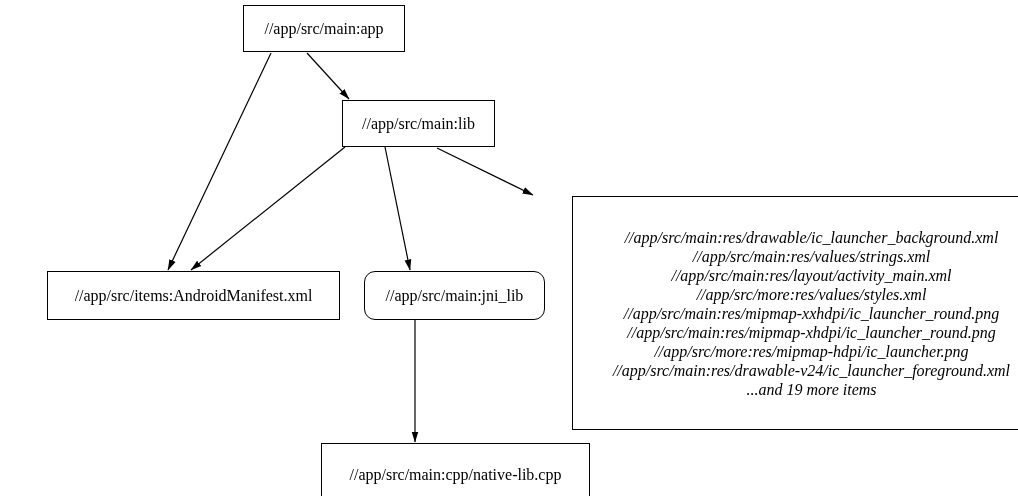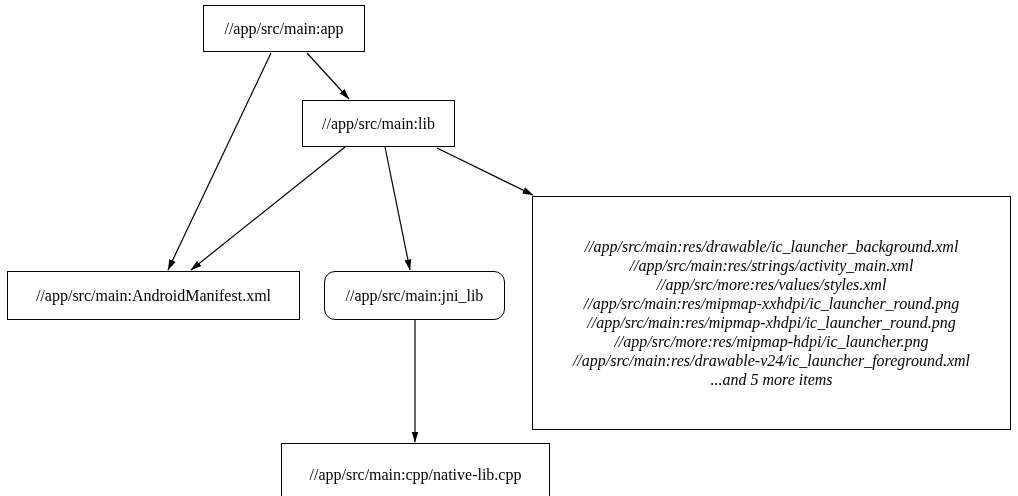--- a/index.html
+++ b/index.html
@@ -27,20 +27,21 @@
     position: absolute;
     box-sizing: border-box;
     border: 1px solid #000000;
     background: #ffffff;
     display: flex;
     align-items: center;
     justify-content: center;
     font-size: 16px;
     white-space: nowrap;
     text-align: center;
+    margin-left: 40px;
   }
   .node.multiline {
     flex-direction: column;
     line-height: 19px;
     padding: 3px 6px;
   }
   #node-app       { left: 203px; top:   5px; width: 162px; height: 47px; }
   #node-lib       { left: 302px; top: 100px; width: 153px; height: 47px; }
   #node-manifest  { left:   7px; top: 271px; width: 293px; height: 49px; }
   #node-jni-lib   { left: 324px; top: 271px; width: 181px; height: 49px; border-radius: 11px; }
@@ -73,35 +74,36 @@
 
   <div class="node" id="node-app">
     <span>//app/src/main:app</span>
   </div>
 
   <div class="node" id="node-lib">
     <span>//app/src/main:lib</span>
   </div>
 
   <div class="node" id="node-manifest">
-    <span>//app/src/main:AndroidManifest.xml</span>
+    <span>//app/src/items:AndroidManifest.xml</span>
   </div>
 
   <div class="node" id="node-jni-lib">
     <span>//app/src/main:jni_lib</span>
   </div>
 
   <div class="node multiline" id="node-resources">
     <div>//app/src/main:res/drawable/ic_launcher_background.xml</div>
-    <div>//app/src/main:res/strings/activity_main.xml</div>
+    <div>//app/src/main:res/values/strings.xml</div>
+    <div>//app/src/main:res/layout/activity_main.xml</div>
     <div>//app/src/more:res/values/styles.xml</div>
     <div>//app/src/main:res/mipmap-xxhdpi/ic_launcher_round.png</div>
     <div>//app/src/main:res/mipmap-xhdpi/ic_launcher_round.png</div>
     <div>//app/src/more:res/mipmap-hdpi/ic_launcher.png</div>
     <div>//app/src/main:res/drawable-v24/ic_launcher_foreground.xml</div>
-    <div>...and 5 more items</div>
+    <div>...and 19 more items</div>
   </div>
 
   <div class="node" id="node-native">
     <span>//app/src/main:cpp/native-lib.cpp</span>
   </div>
 
 </div>
 
 </body></html>

